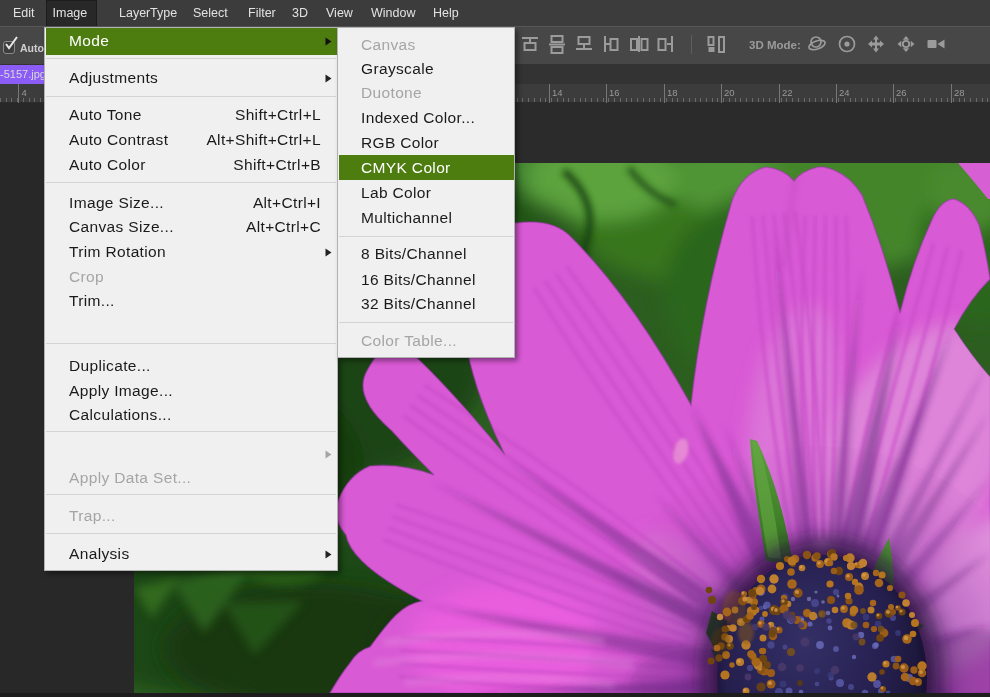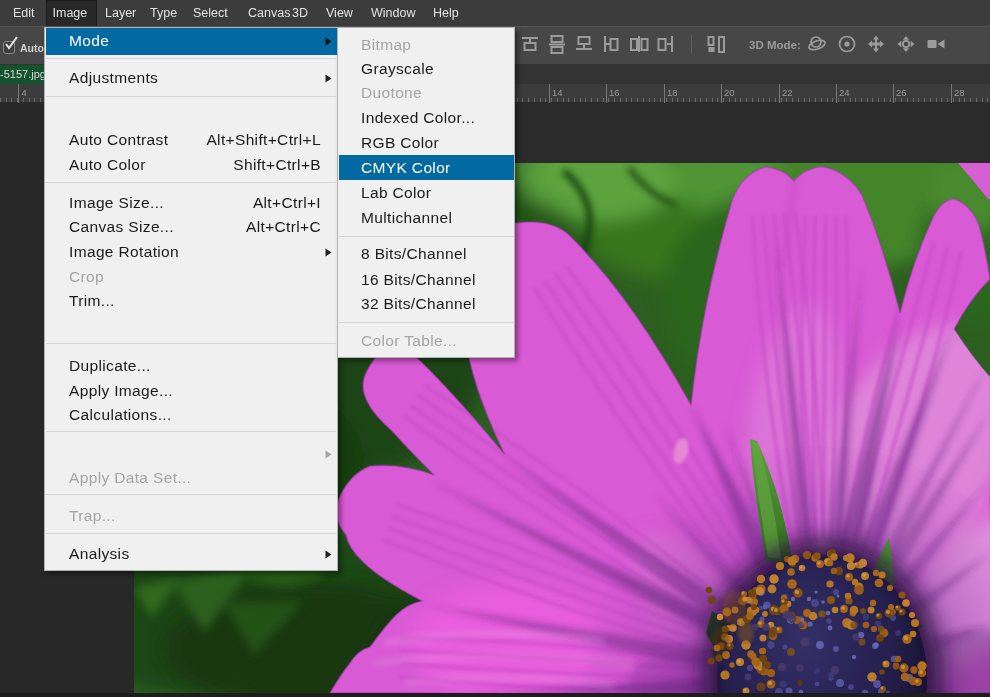--- a/index.html
+++ b/index.html
@@ -5,36 +5,36 @@
 #stage{position:relative;width:990px;height:608px}
 .menubar{position:absolute;left:0;top:0;width:990px;height:26px;background:#3c3c3c}
 .mb-it{position:absolute;top:6px;font-size:12.5px;color:#e2e2e2}
 .mb-hl{position:absolute;left:46px;top:0;width:51px;height:26px;background:#282828;border:1px solid #1c1c1c;border-bottom:none}
 .optbar{position:absolute;left:0;top:26px;width:990px;height:38px;background:#474747;border-top:1px solid #575757}
 .cb{position:absolute;left:3px;top:14px;width:12px;height:13px;background:#3d3d3d;border:1px solid #8a8a8a;border-radius:3px}
 .cbk{position:absolute;left:3px;top:8px}
 .auto{position:absolute;left:20px;top:15px;font-size:10.5px;color:#cfcfcf;font-weight:bold}
 .opticons{position:absolute;left:515px;top:26px}
 .tabbar{position:absolute;left:0;top:64px;width:990px;height:20px;background:#333}
-.tab{position:absolute;left:0;top:1px;width:45px;height:19px;background:#14532d}
+.tab{position:absolute;left:0;top:1px;width:45px;height:19px;background:#8b5cf6}
 .tab span{position:absolute;left:0;top:3px;font-size:11px;color:#dadada}
 .ruler{position:absolute;left:0;top:84px;width:990px;height:19px;background:#3c3c3c;border-bottom:1px solid #2c2c2c}
 .rmaj{position:absolute;top:0;width:1px;height:19px;background:#777}
 .rnum{position:absolute;top:2.5px;font-size:9.5px;color:#999}
 .rmin{position:absolute;left:0;top:14px;width:990px;height:4px;background:repeating-linear-gradient(to right,#6a6a6a 0,#6a6a6a 1px,transparent 1px,transparent 5.74px)}
 .canvasL{position:absolute;left:0;top:103px;width:134px;height:590px;background:#282828}
 .canvasT{position:absolute;left:134px;top:103px;width:856px;height:60px;background:#2b2b2b}
 .bottom{position:absolute;left:0;top:693px;width:990px;height:4px;background:#1d1d1d}
 .menu{position:absolute;background:#f0f0f0;border:1px solid #b2b2b2;box-shadow:3px 3px 5px rgba(0,0,0,0.4)}
 .mi{position:absolute;left:1px;right:1px;height:24.5px;display:flex;align-items:center;font-size:15.5px;letter-spacing:0.35px;color:#1a1a1a}
 .mi span:first-child{margin-left:23px}
 .menu.sub .mi span:first-child{margin-left:22px}
 .mi .sc{position:absolute;right:15px}
 .mi.dis{color:#a5a5a5}
-.mi.hl{background:#0369a1;color:#fff;left:1px;right:0}
+.mi.hl{background:#4d7c0f;color:#fff;left:1px;right:0}
 .arr{position:absolute;right:5px}
 .msep{position:absolute;left:1px;right:1px;height:1px;background:#d4d4d4}
 </style></head><body>
 <div id="stage">
 <svg width="856" height="530" viewBox="0 0 856 530" style="position:absolute;left:134px;top:163px">
 <defs>
 <filter id="b9" x="-40%" y="-40%" width="180%" height="180%">
           <feGaussianBlur stdDeviation="9"></feGaussianBlur>
         </filter>
 <filter id="b5" x="-40%" y="-40%" width="180%" height="180%">
@@ -457,24 +457,24 @@
 <circle cx="720" cy="462" r="3.6" fill="#7a5218" opacity="0.85"></circle>
 <circle cx="657" cy="489" r="4.0" fill="#7a5218" opacity="0.85"></circle>
 </svg>
 <div class="canvasL"></div>
 <div class="canvasT"></div>
 <div class="bottom"></div>
 <div class="menubar">
       <div class="mb-hl"></div>
       <span class="mb-it" style="left:13px">Edit</span>
       <span class="mb-it" style="left:52.5px">Image</span>
-      <span class="mb-it" style="left:105px">Layer</span>
+      <span class="mb-it" style="left:119px">Layer</span>
       <span class="mb-it" style="left:150px">Type</span>
       <span class="mb-it" style="left:193px">Select</span>
-      <span class="mb-it" style="left:248px">Canvas</span>
+      <span class="mb-it" style="left:248px">Filter</span>
       <span class="mb-it" style="left:292px">3D</span>
       <span class="mb-it" style="left:326px">View</span>
       <span class="mb-it" style="left:371px">Window</span>
       <span class="mb-it" style="left:433px">Help</span>
     </div>
 <div class="optbar">
       <div class="cb"></div>
       <svg class="cbk" width="16" height="16" viewBox="0 0 16 16">
         <path d="M3,9 L6,13 L14,2" stroke="#e8e8e8" stroke-width="2" fill="none"></path>
       </svg>
@@ -549,38 +549,42 @@
       </div>
       <svg class="arr" style="top:9.0px" width="7" height="9" viewBox="0 0 7 9">
         <path d="M0.5,0.5 L6.5,4.5 L0.5,8.5 Z" fill="#111"></path>
       </svg>
       <div class="mi" style="top:38.45px">
         <span>Adjustments</span>
       </div>
       <svg class="arr" style="top:46.2px" width="7" height="9" viewBox="0 0 7 9">
         <path d="M0.5,0.5 L6.5,4.5 L0.5,8.5 Z" fill="#222"></path>
       </svg>
+      <div class="mi" style="top:75.45px">
+        <span>Auto Tone</span>
+        <span class="sc">Shift+Ctrl+L</span>
+      </div>
       <div class="mi" style="top:100.44999999999999px">
         <span>Auto Contrast</span>
         <span class="sc">Alt+Shift+Ctrl+L</span>
       </div>
       <div class="mi" style="top:125.25px">
         <span>Auto Color</span>
         <span class="sc">Shift+Ctrl+B</span>
       </div>
       <div class="mi" style="top:163.25px">
         <span>Image Size...</span>
         <span class="sc">Alt+Ctrl+I</span>
       </div>
       <div class="mi" style="top:187.65px">
         <span>Canvas Size...</span>
         <span class="sc">Alt+Ctrl+C</span>
       </div>
       <div class="mi" style="top:212.55px">
-        <span>Image Rotation</span>
+        <span>Trim Rotation</span>
       </div>
       <svg class="arr" style="top:220.3px" width="7" height="9" viewBox="0 0 7 9">
         <path d="M0.5,0.5 L6.5,4.5 L0.5,8.5 Z" fill="#222"></path>
       </svg>
       <div class="mi dis" style="top:237.14999999999998px">
         <span>Crop</span>
       </div>
       <div class="mi" style="top:261.65px">
         <span>Trim...</span>
       </div>
@@ -611,21 +615,21 @@
       <div class="msep" style="top:30.5px"></div>
       <div class="msep" style="top:68.8px"></div>
       <div class="msep" style="top:154.0px"></div>
       <div class="msep" style="top:315.0px"></div>
       <div class="msep" style="top:403.5px"></div>
       <div class="msep" style="top:466.5px"></div>
       <div class="msep" style="top:505.0px"></div>
     </div>
 <div class="menu sub" style="left:337px;top:26.5px;width:178px;height:331px">
       <div class="mi dis" style="top:5.450000000000003px">
-        <span>Bitmap</span>
+        <span>Canvas</span>
       </div>
       <div class="mi" style="top:29.549999999999997px">
         <span>Grayscale</span>
       </div>
       <div class="mi dis" style="top:53.55px">
         <span>Duotone</span>
       </div>
       <div class="mi" style="top:78.55px">
         <span>Indexed Color...</span>
       </div>

